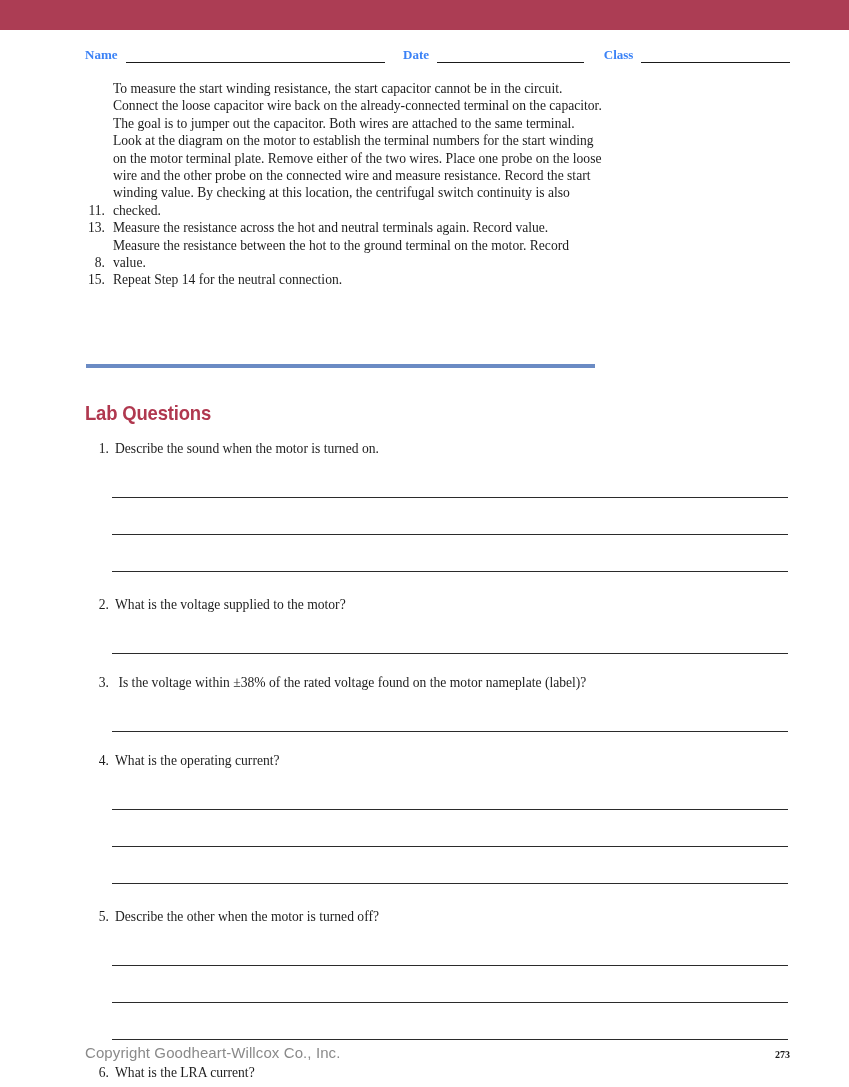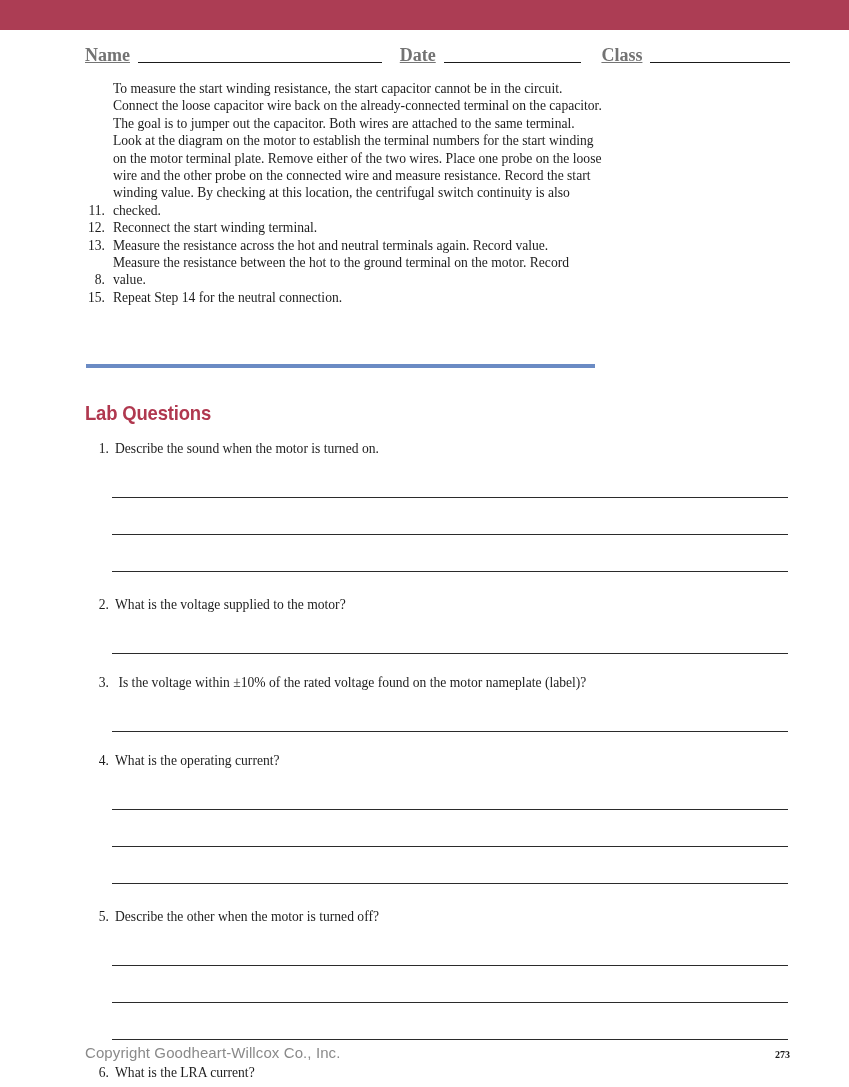--- a/index.html
+++ b/index.html
@@ -32,26 +32,25 @@
     top: 41px;
     left: 85px;
     width: 705px;
     height: 22px;
     display: flex;
     align-items: flex-end;
   }
   .id-label {
     font-family: "Liberation Serif", "DejaVu Serif", serif;
     font-weight: bold;
-    font-size: 18px;
+    font-size: 13px;
     line-height: 14px;
-    color: #737373;
+    color: #3b82f6;
     white-space: nowrap;
     padding-bottom: 1px;
-    text-decoration: underline;
   }
   .id-rule {
     border-bottom: 1.3px solid #1a1a1a;
     height: 14px;
   }
   .rule-name  { width: 262px; margin-left: 8px; }
   .rule-date  { width: 148px; margin-left: 8px; }
   .rule-class { width: 150px; margin-left: 8px; }
   .gap-date   { margin-left: 18px; }
   .gap-class  { margin-left: 20px; }
@@ -184,24 +183,20 @@
   <span class="id-label gap-class">Class</span>
   <span class="id-rule rule-class"></span>
 </div>
 
 <div class="procedure" id="procedure-list">
     <div class="proc-item">
       <span class="proc-num">11.</span>
       <span class="proc-text">To measure the start winding resistance, the start capacitor cannot be in the circuit. Connect the loose capacitor wire back on the already-connected terminal on the capacitor. The goal is to jumper out the capacitor. Both wires are attached to the same terminal. Look at the diagram on the motor to establish the terminal numbers for the start winding on the motor terminal plate. Remove either of the two wires. Place one probe on the loose wire and the other probe on the connected wire and measure resistance. Record the start winding value. By checking at this location, the centrifugal switch continuity is also checked.</span>
     </div>
     <div class="proc-item">
-      <span class="proc-num">12.</span>
-      <span class="proc-text">Reconnect the start winding terminal.</span>
-    </div>
-    <div class="proc-item">
       <span class="proc-num">13.</span>
       <span class="proc-text">Measure the resistance across the hot and neutral terminals again. Record value.</span>
     </div>
     <div class="proc-item">
       <span class="proc-num">8.</span>
       <span class="proc-text">Measure the resistance between the hot to the ground terminal on the motor. Record value.</span>
     </div>
     <div class="proc-item">
       <span class="proc-num">15.</span>
       <span class="proc-text">Repeat Step 14 for the neutral connection.</span>
@@ -231,21 +226,21 @@
         <span class="q-text">What is the voltage supplied to the motor?</span>
       </div>
       <div class="answer-lines">
         <div class="answer-line first"></div>
       </div>
       <div class="q-spacer tight"></div>
     </div>
     <div class="question">
       <div class="q-row">
         <span class="q-num">3.</span>
-        <span class="q-text"> Is the voltage within ±10% of the rated voltage found on the motor nameplate (label)?</span>
+        <span class="q-text"> Is the voltage within ±38% of the rated voltage found on the motor nameplate (label)?</span>
       </div>
       <div class="answer-lines">
         <div class="answer-line first"></div>
       </div>
       <div class="q-spacer tight"></div>
     </div>
     <div class="question">
       <div class="q-row">
         <span class="q-num">4.</span>
         <span class="q-text">What is the operating current?</span>

